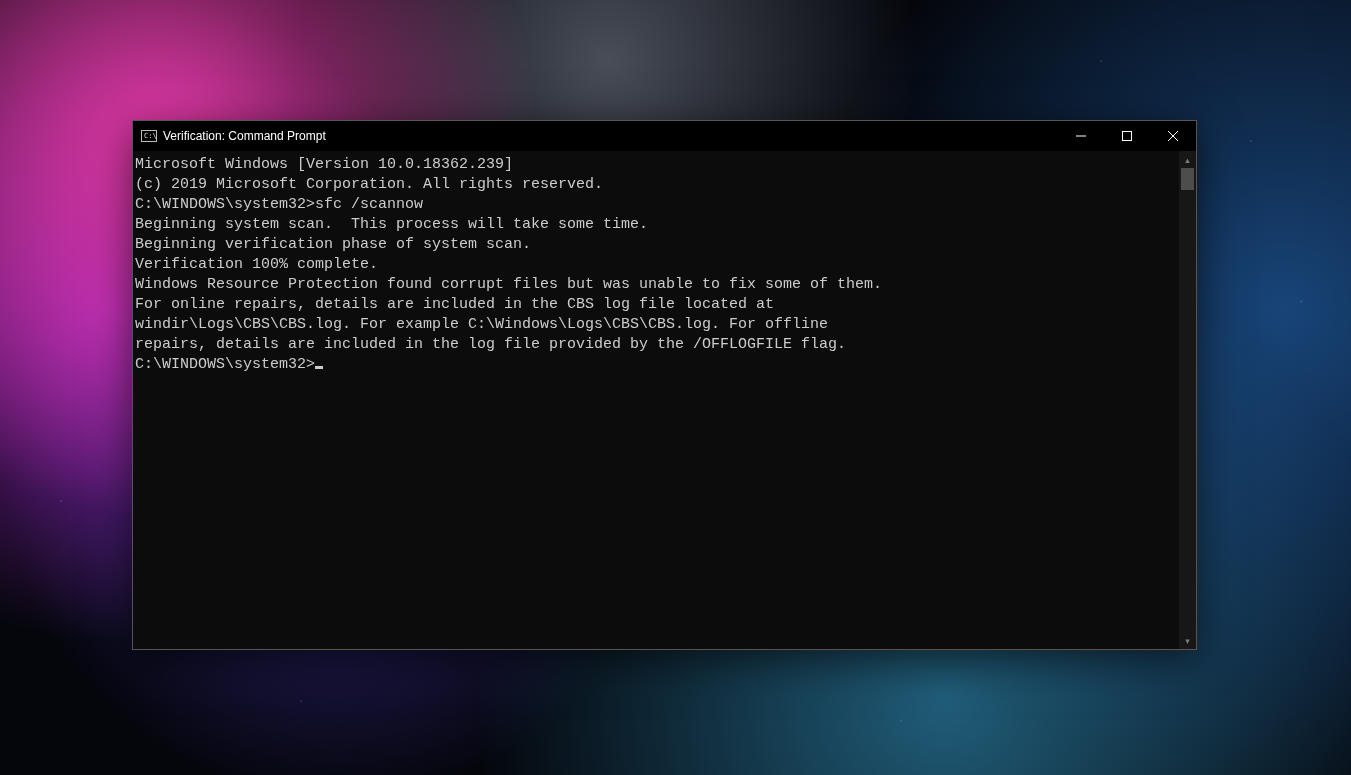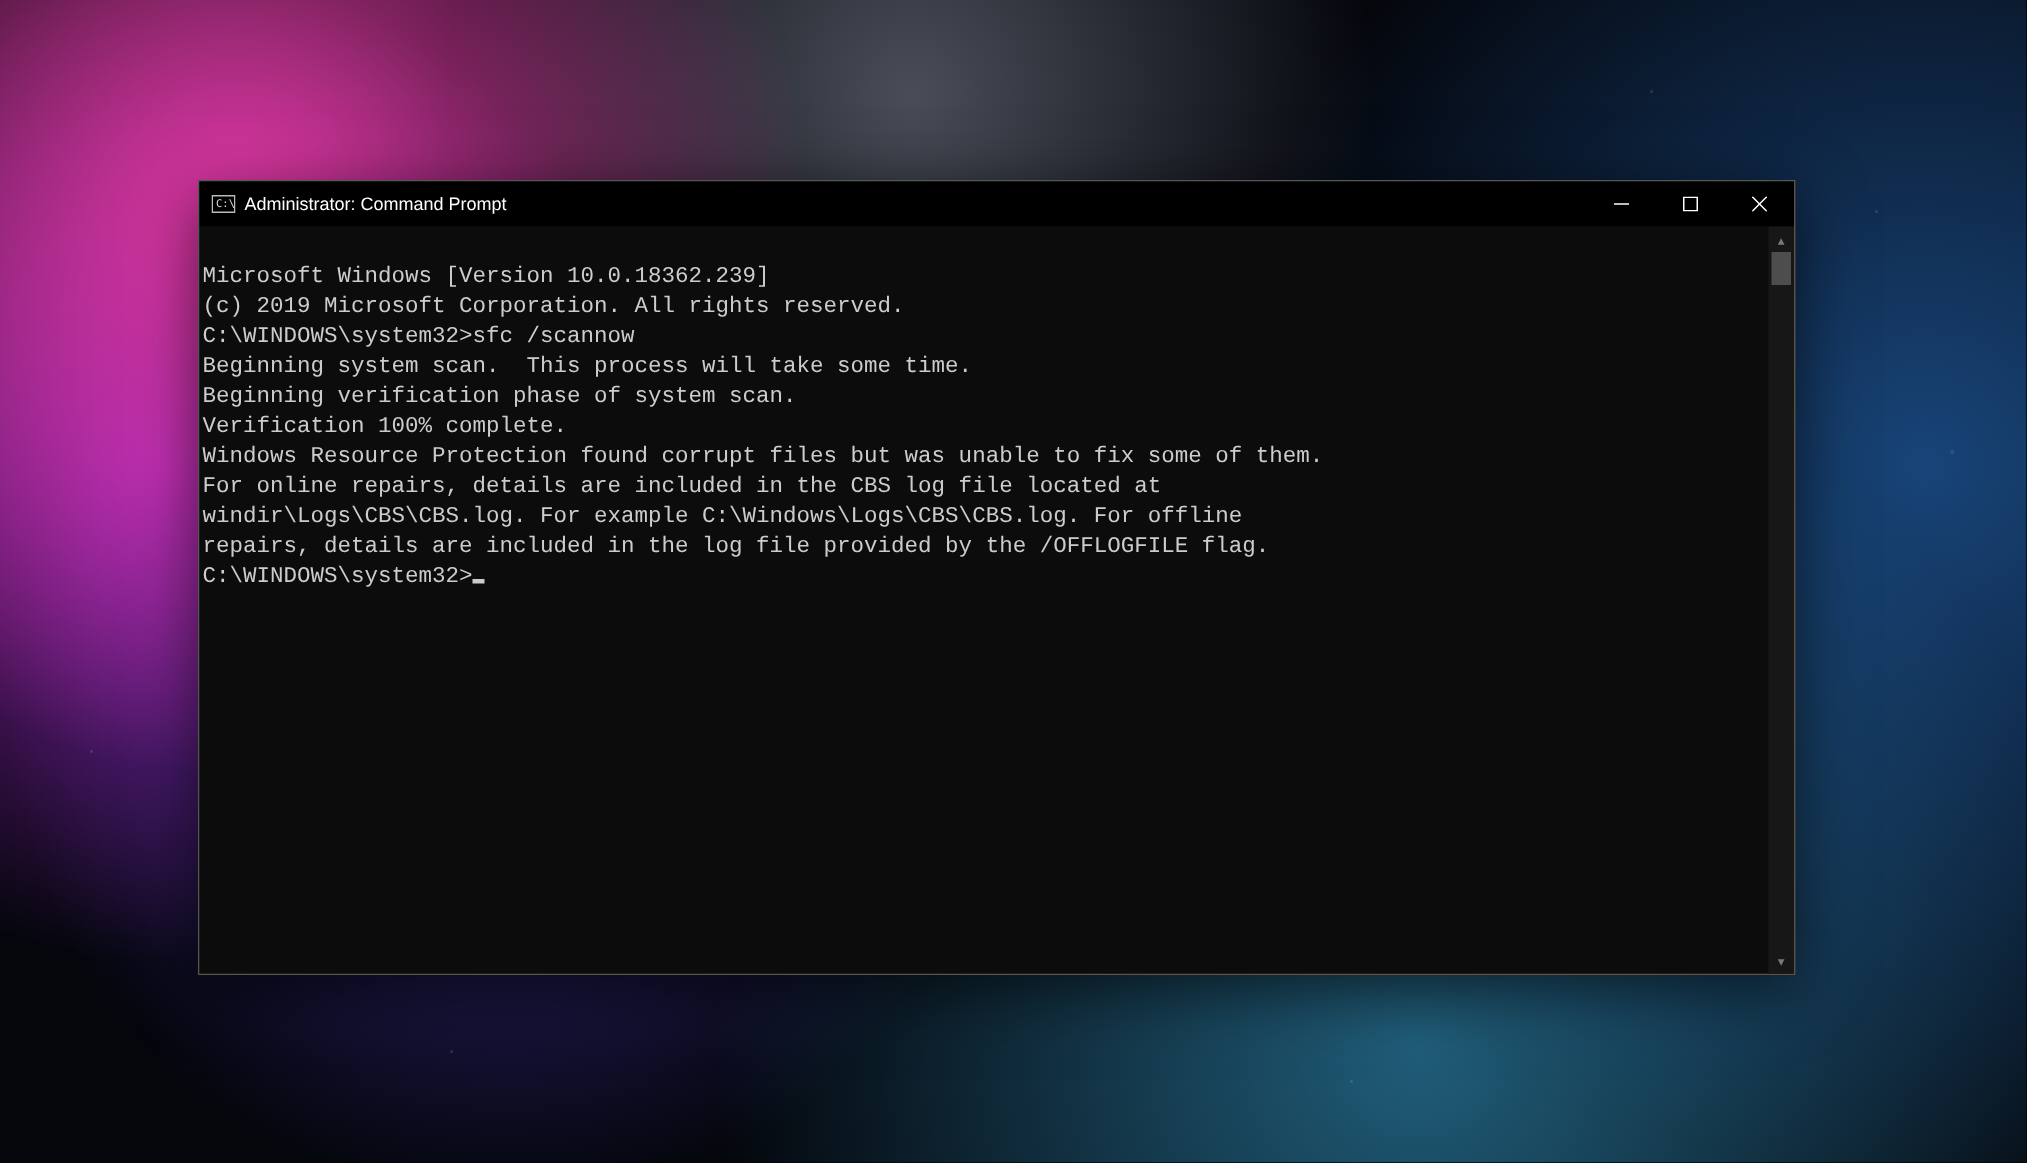--- a/index.html
+++ b/index.html
@@ -65,21 +65,20 @@
     }
     .console {
       flex:1 1 auto;
       padding: 4px 2px 2px 2px;
       font-family: Consolas, "Courier New", monospace;
       font-size: 15px;
       line-height: 20px;
       color:#cccccc;
       white-space: pre;
       overflow:hidden;
-      margin-top:20px;
     }
     .scrollbar {
       width: 17px;
       background:#171717;
       position:relative;
     }
     .sb-arrow {
       position:absolute; left:0; width:17px; height:17px;
       display:flex; align-items:center; justify-content:center;
       color:#7a7a7a; font-size:9px;
@@ -110,21 +109,21 @@
 </div>
 
 <div class="window">
   <div class="titlebar">
     <span class="titlebar-icon">
       <svg viewBox="0 0 16 12" width="16" height="12">
         <rect x="0.5" y="0.5" width="15" height="11" fill="#000" stroke="#bbb" stroke-width="1"></rect>
         <text x="3" y="8" font-size="7" font-family="Consolas,monospace" fill="#ddd">C:\</text>
       </svg>
     </span>
-    <span class="titlebar-title">Administrator: Command Prompt</span>
+    <span class="titlebar-title">Verification: Command Prompt</span>
     <span class="titlebar-spacer"></span>
     <div class="tb-btn">
       <svg class="tb-svg" viewBox="0 0 10 10">
           <line x1="0" y1="5" x2="10" y2="5"></line>
         </svg>
     </div>
     <div class="tb-btn">
       <svg class="tb-svg" viewBox="0 0 10 10">
           <rect x="0.5" y="0.5" width="9" height="9"></rect>
         </svg>

